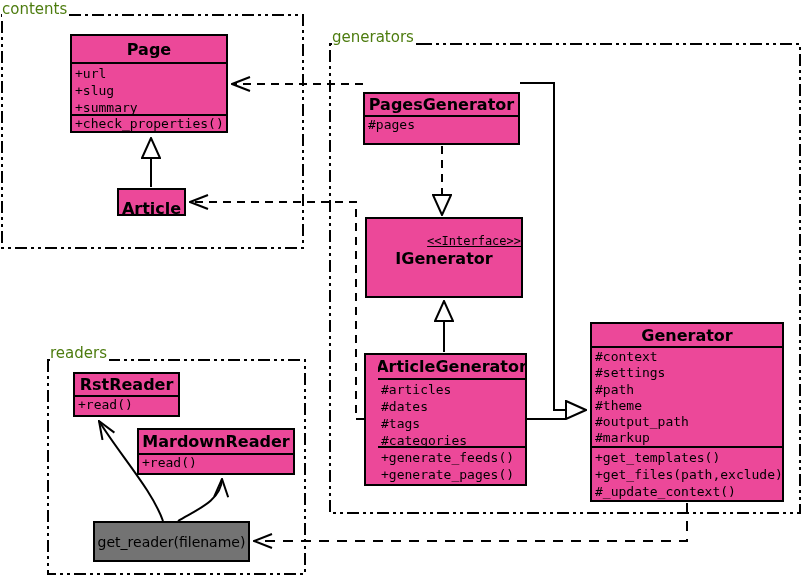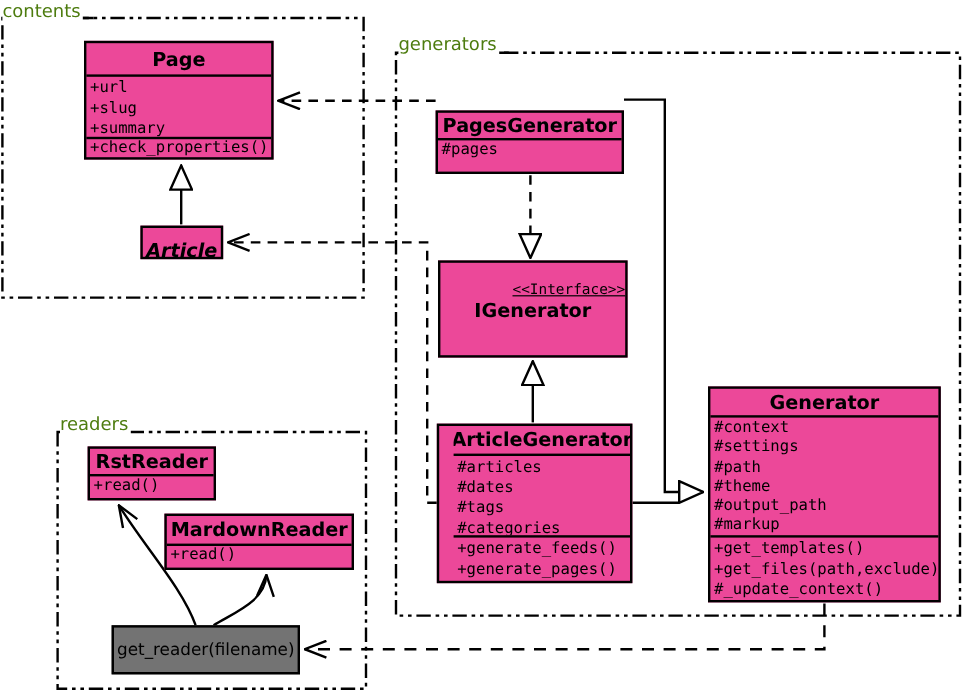--- a/index.html
+++ b/index.html
@@ -37,21 +37,21 @@
     font:14px "DejaVu Sans", sans-serif; white-space:nowrap;
   }
 
   
   #cls-page            { left:70px;  top:34px;  width:158px; height:99px; }
   #cls-page .title     { height:28px; }
   #cls-page .attrs     { height:50px; }
   #cls-page .methods   { height:36px; line-height:16px; padding-top:0; }
 
   #cls-article         { left:117px; top:188px; width:69px;  height:28px; }
-  #cls-article .title  { height:36px;font-style:italic; }
+  #cls-article .title  { height:36px; }
 
   #cls-pagesgen        { left:363px; top:60px;  width:157px; height:53px;margin-top:32px; }
   #cls-pagesgen .title { height:23px; }
   #cls-pagesgen .attrs { height:16px; line-height:15px; padding-top:0; }
 
   #cls-igen            { left:365px; top:217px; width:158px; height:81px; }
   #cls-igen .head      { height:39px; }
   #cls-igen .methods   { height:38px; line-height:18px; }
 
   #cls-artgen          { left:364px; top:353px; width:163px; height:133px;padding-left:12px; }

